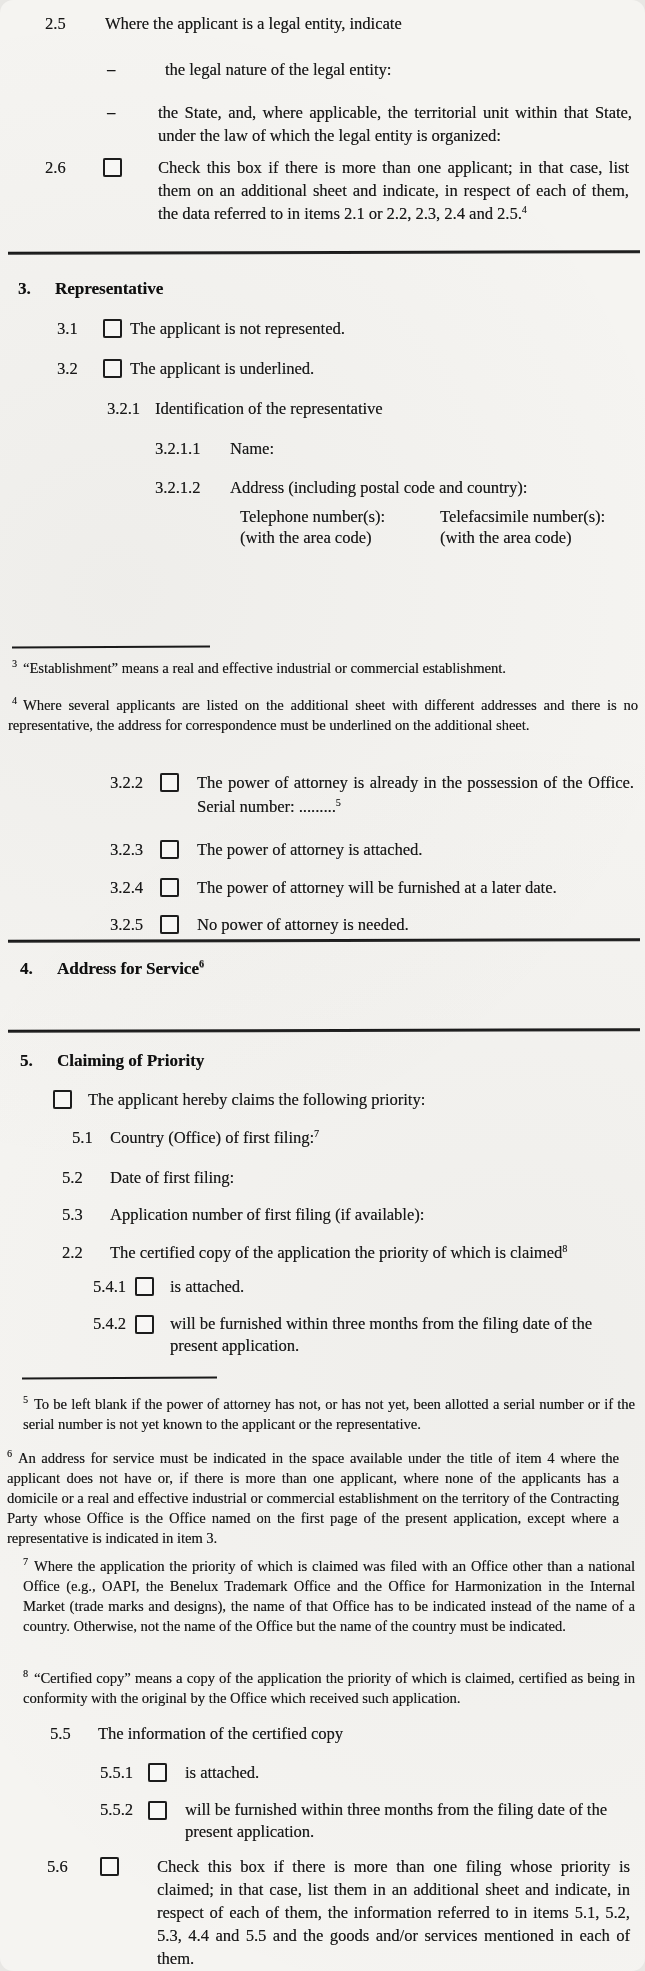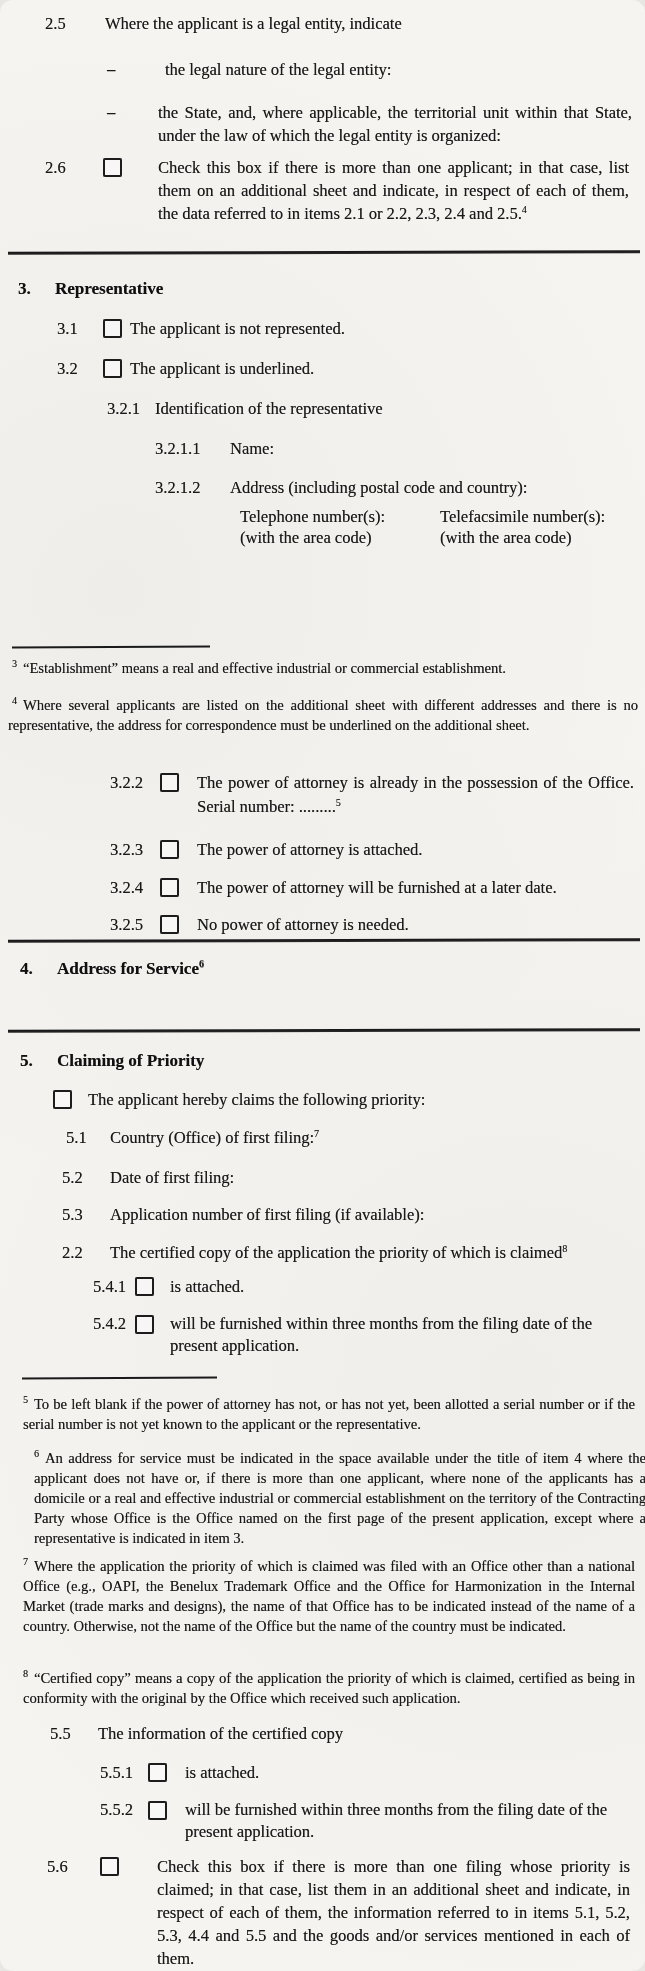--- a/index.html
+++ b/index.html
@@ -170,21 +170,21 @@
     <span class="abs" style="left:20px">5.</span>
     <span class="abs" style="left:57px">Claiming of Priority</span>
   </div>
 
   <div class="row" style="top:1088px">
     <span class="cb" style="left:53px;top:2px"></span>
     <span class="abs" style="left:88px">The applicant hereby claims the following priority:</span>
   </div>
 
   <div class="row" style="top:1126px">
-    <span class="abs" style="left:66px">5.1</span>
+    <span class="abs" style="left:72px">5.1</span>
     <span class="abs" style="left:110px">
       <span>Country (Office) of first filing:</span><sup>7</sup>
     </span>
   </div>
 
   <div class="row" style="top:1166px">
     <span class="abs" style="left:62px">5.2</span>
     <span class="abs" style="left:110px">Date of first filing:</span>
   </div>
 
@@ -214,21 +214,21 @@
 
   <div class="srule" style="top:1377px;left:22px;width:195px"></div>
 
   <div class="row fn" style="top:1394px">
     <div class="abs just" style="left:23px;width:612px">
       <sup class="fnsup">5</sup><span>To be left blank if the power of attorney has not, or has not yet, been allotted a serial number or if the serial number is not yet known to the applicant or the representative.</span>
     </div>
   </div>
 
   <div class="row fn" style="top:1448px">
-    <div class="abs just" style="left:34px;width:612px">
+    <div class="abs just" style="left:7px;width:612px">
       <sup class="fnsup">6</sup><span>An address for service must be indicated in the space available under the title of item 4 where the applicant does not have or, if there is more than one applicant, where none of the applicants has a domicile or a real and effective industrial or commercial establishment on the territory of the Contracting Party whose Office is the Office named on the first page of the present application, except where a representative is indicated in item 3.</span>
     </div>
   </div>
 
   <div class="row fn" style="top:1556px">
     <div class="abs just" style="left:23px;width:612px">
       <sup class="fnsup">7</sup><span>Where the application the priority of which is claimed was filed with an Office other than a national Office (e.g., OAPI, the Benelux Trademark Office and the Office for Harmonization in the Internal Market (trade marks and designs), the name of that Office has to be indicated instead of the name of a country. Otherwise, not the name of the Office but the name of the country must be indicated.</span>
     </div>
   </div>
 

